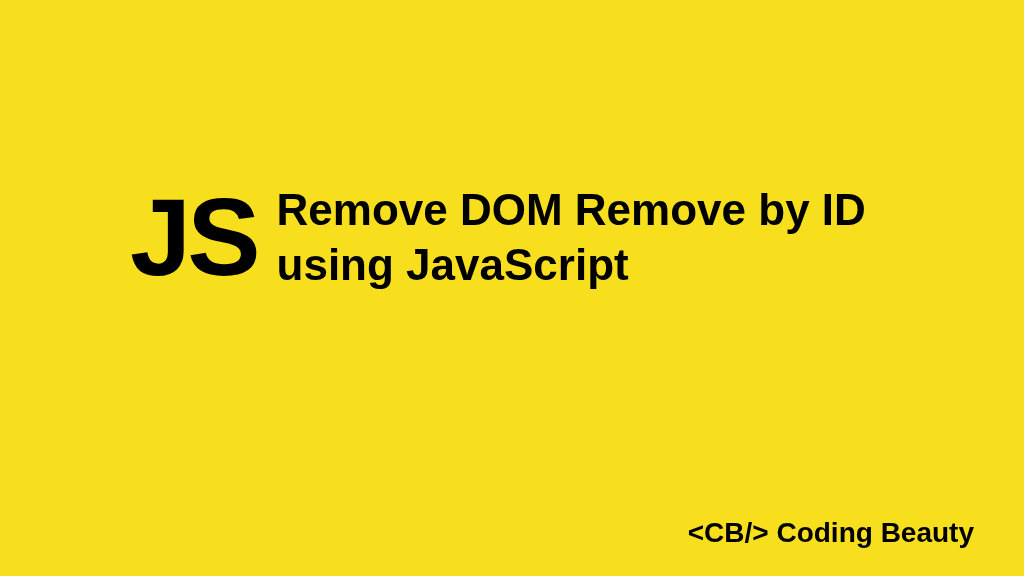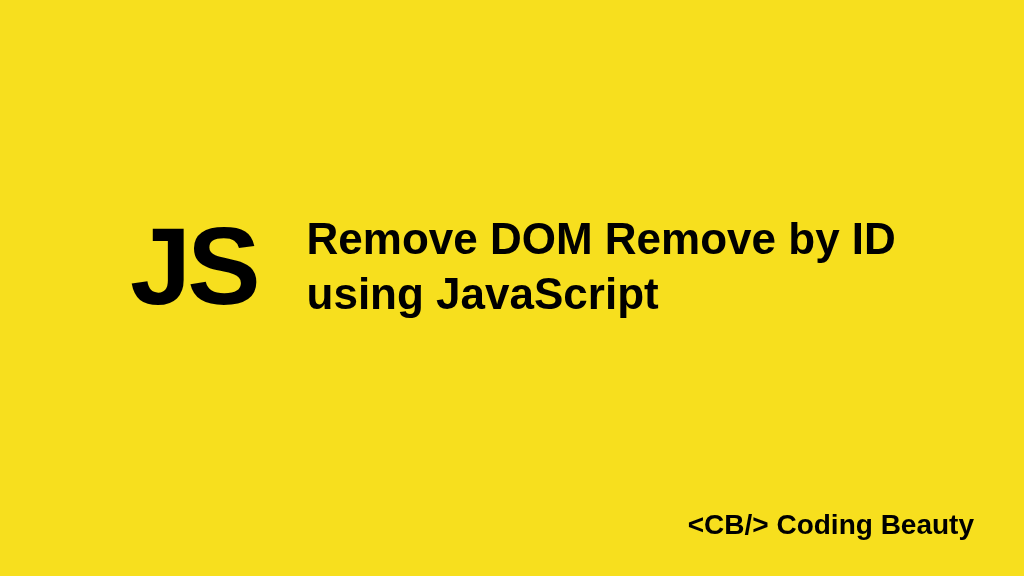--- a/index.html
+++ b/index.html
@@ -10,44 +10,44 @@
     body {
       width: 1024px;
       height: 576px;
       background-color: #f7df1e;
       font-family: -apple-system, BlinkMacSystemFont, 'Segoe UI', Arial, sans-serif;
       position: relative;
       overflow: hidden;
     }
     .content-wrapper {
       position: absolute;
-      top: 211px;
+      top: 182px;
       left: 130px;
       display: flex;
       align-items: flex-end;
-      gap: 50px;
+      gap: 20px;
     }
     .js-logo {
       font-size: 110px;
       font-weight: 900;
       color: #000;
       letter-spacing: -4px;
       line-height: 1;
       font-family: Arial, sans-serif;
     }
     .title {
       font-size: 44px;
       font-weight: 700;
       color: #000;
       line-height: 1.25;
       max-width: 600px;
     }
     .brand {
       position: absolute;
-      bottom: 35px;
+      bottom: 27px;
       right: 50px;
       font-size: 28px;
       font-weight: 700;
       color: #000;
     }
   </style>
 </head>
 <body>
 
 <div class="content-wrapper">

